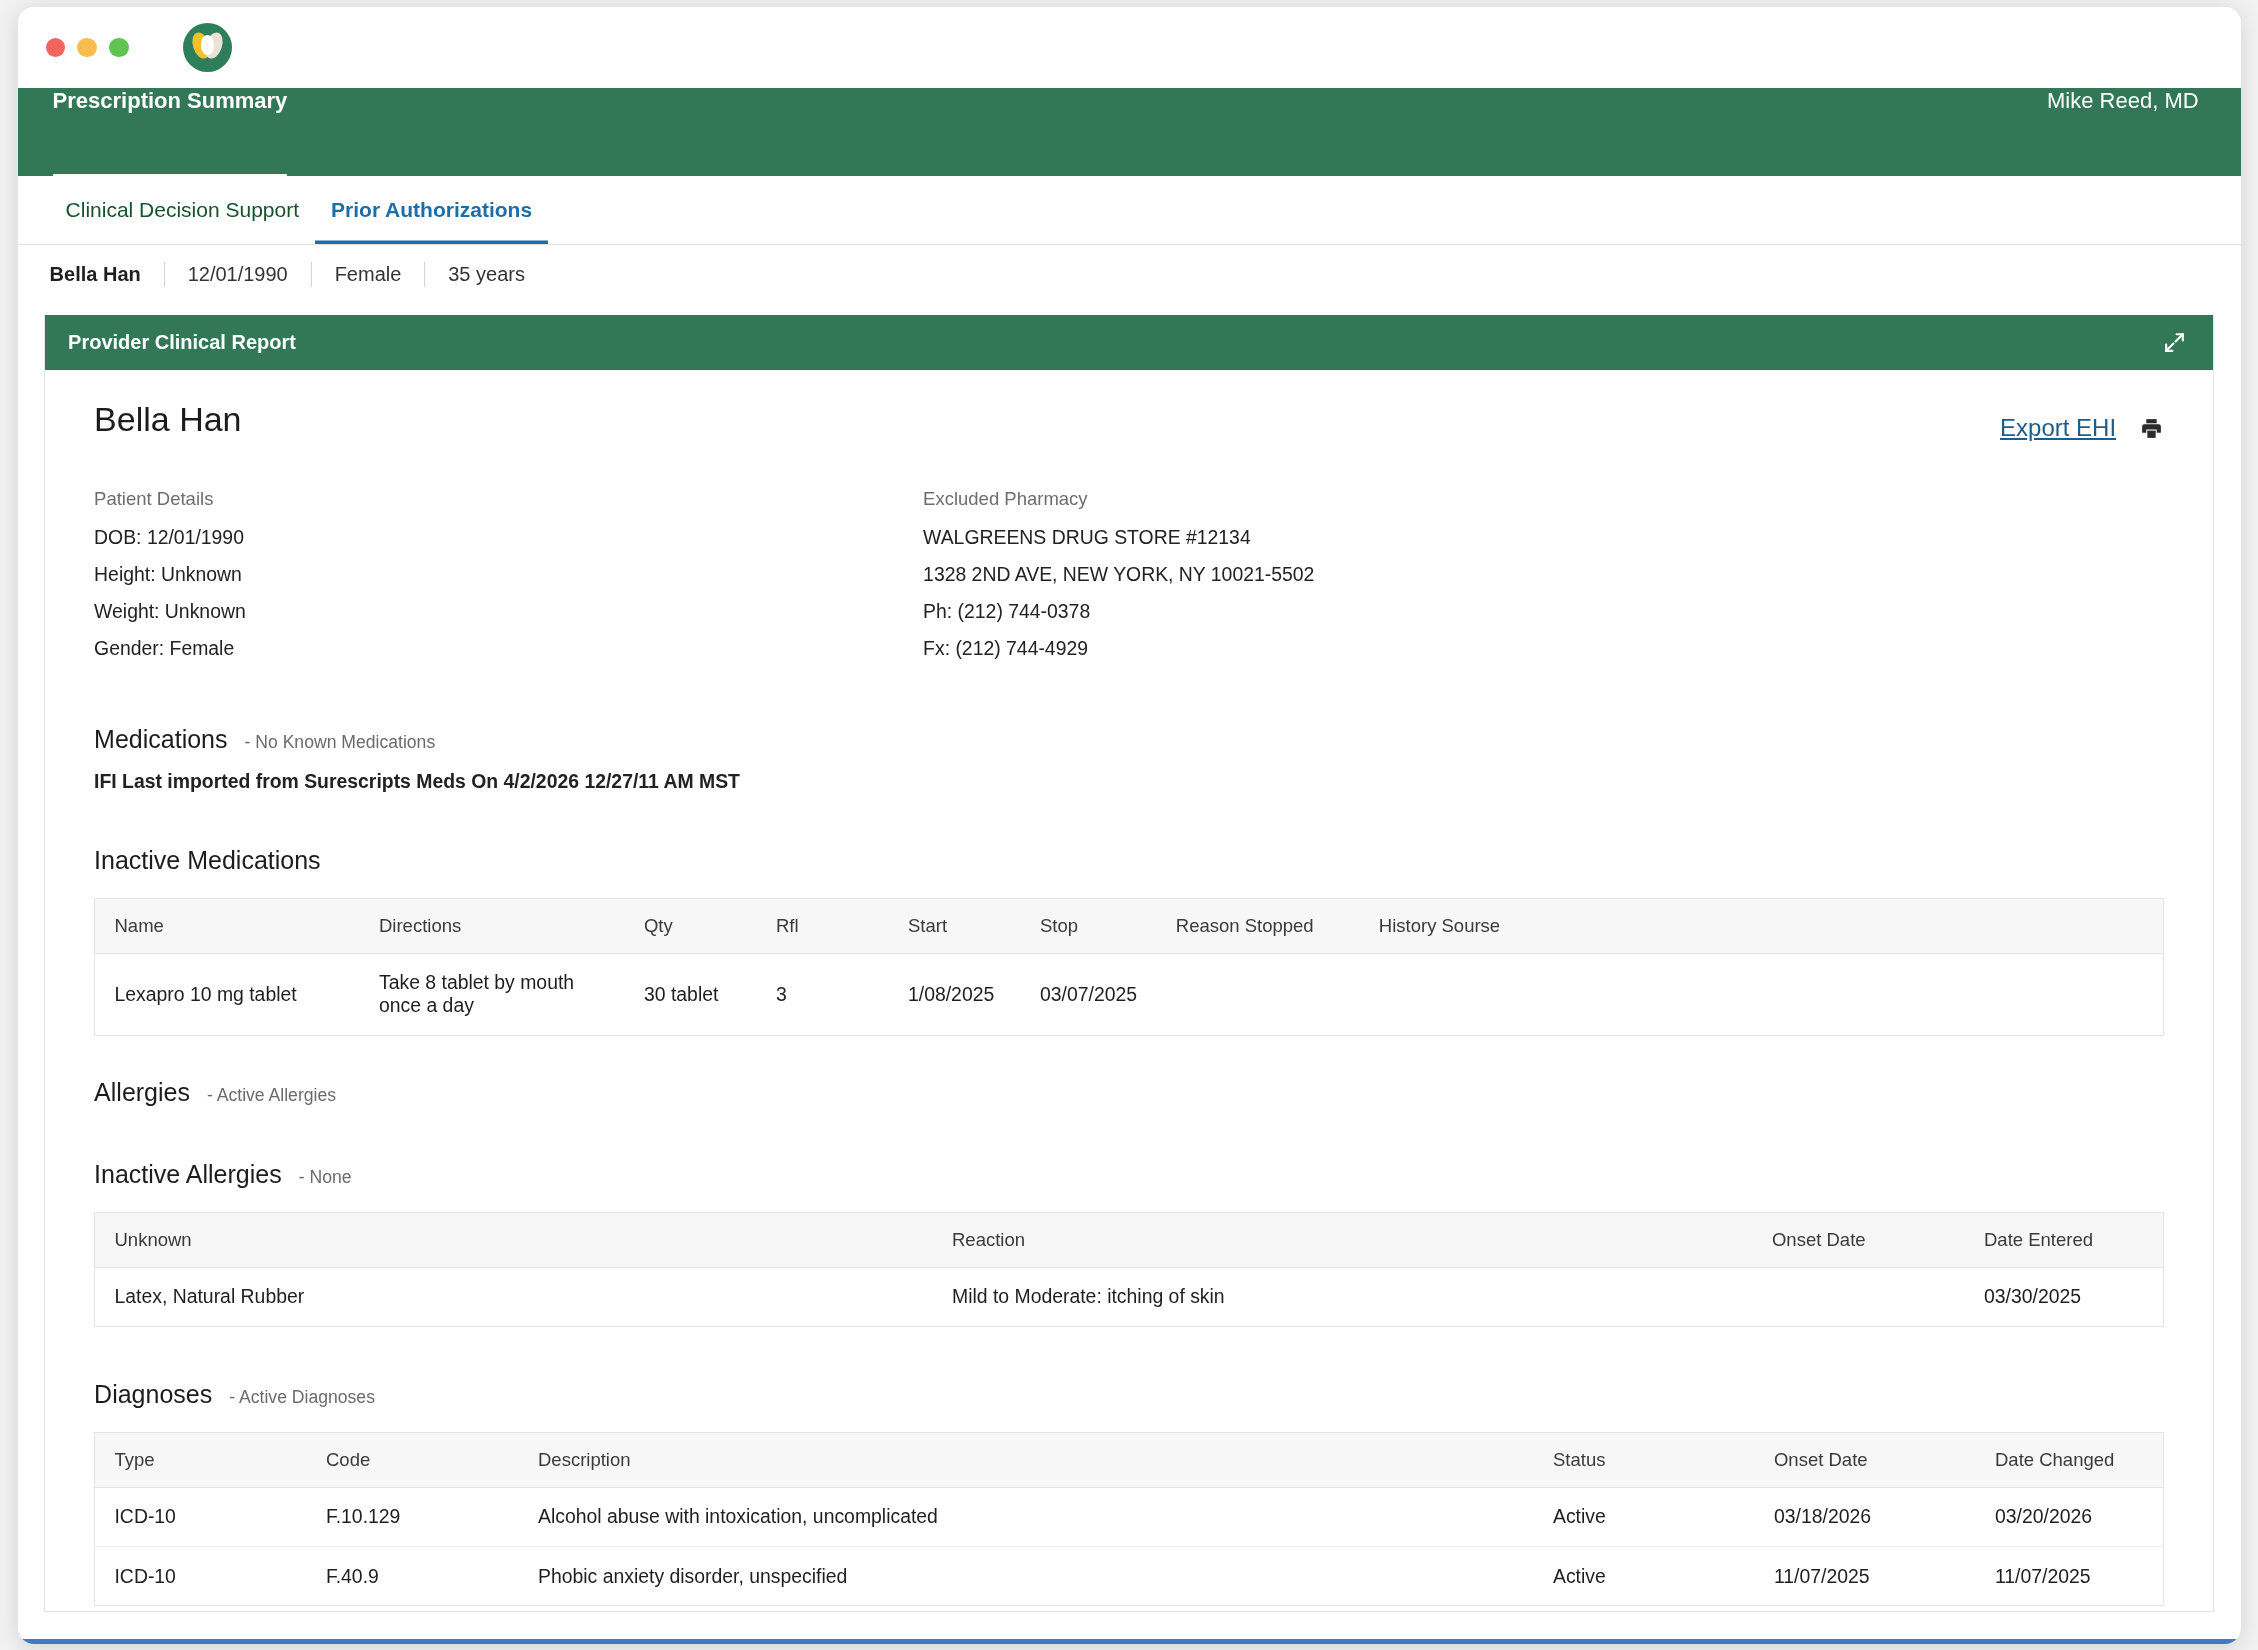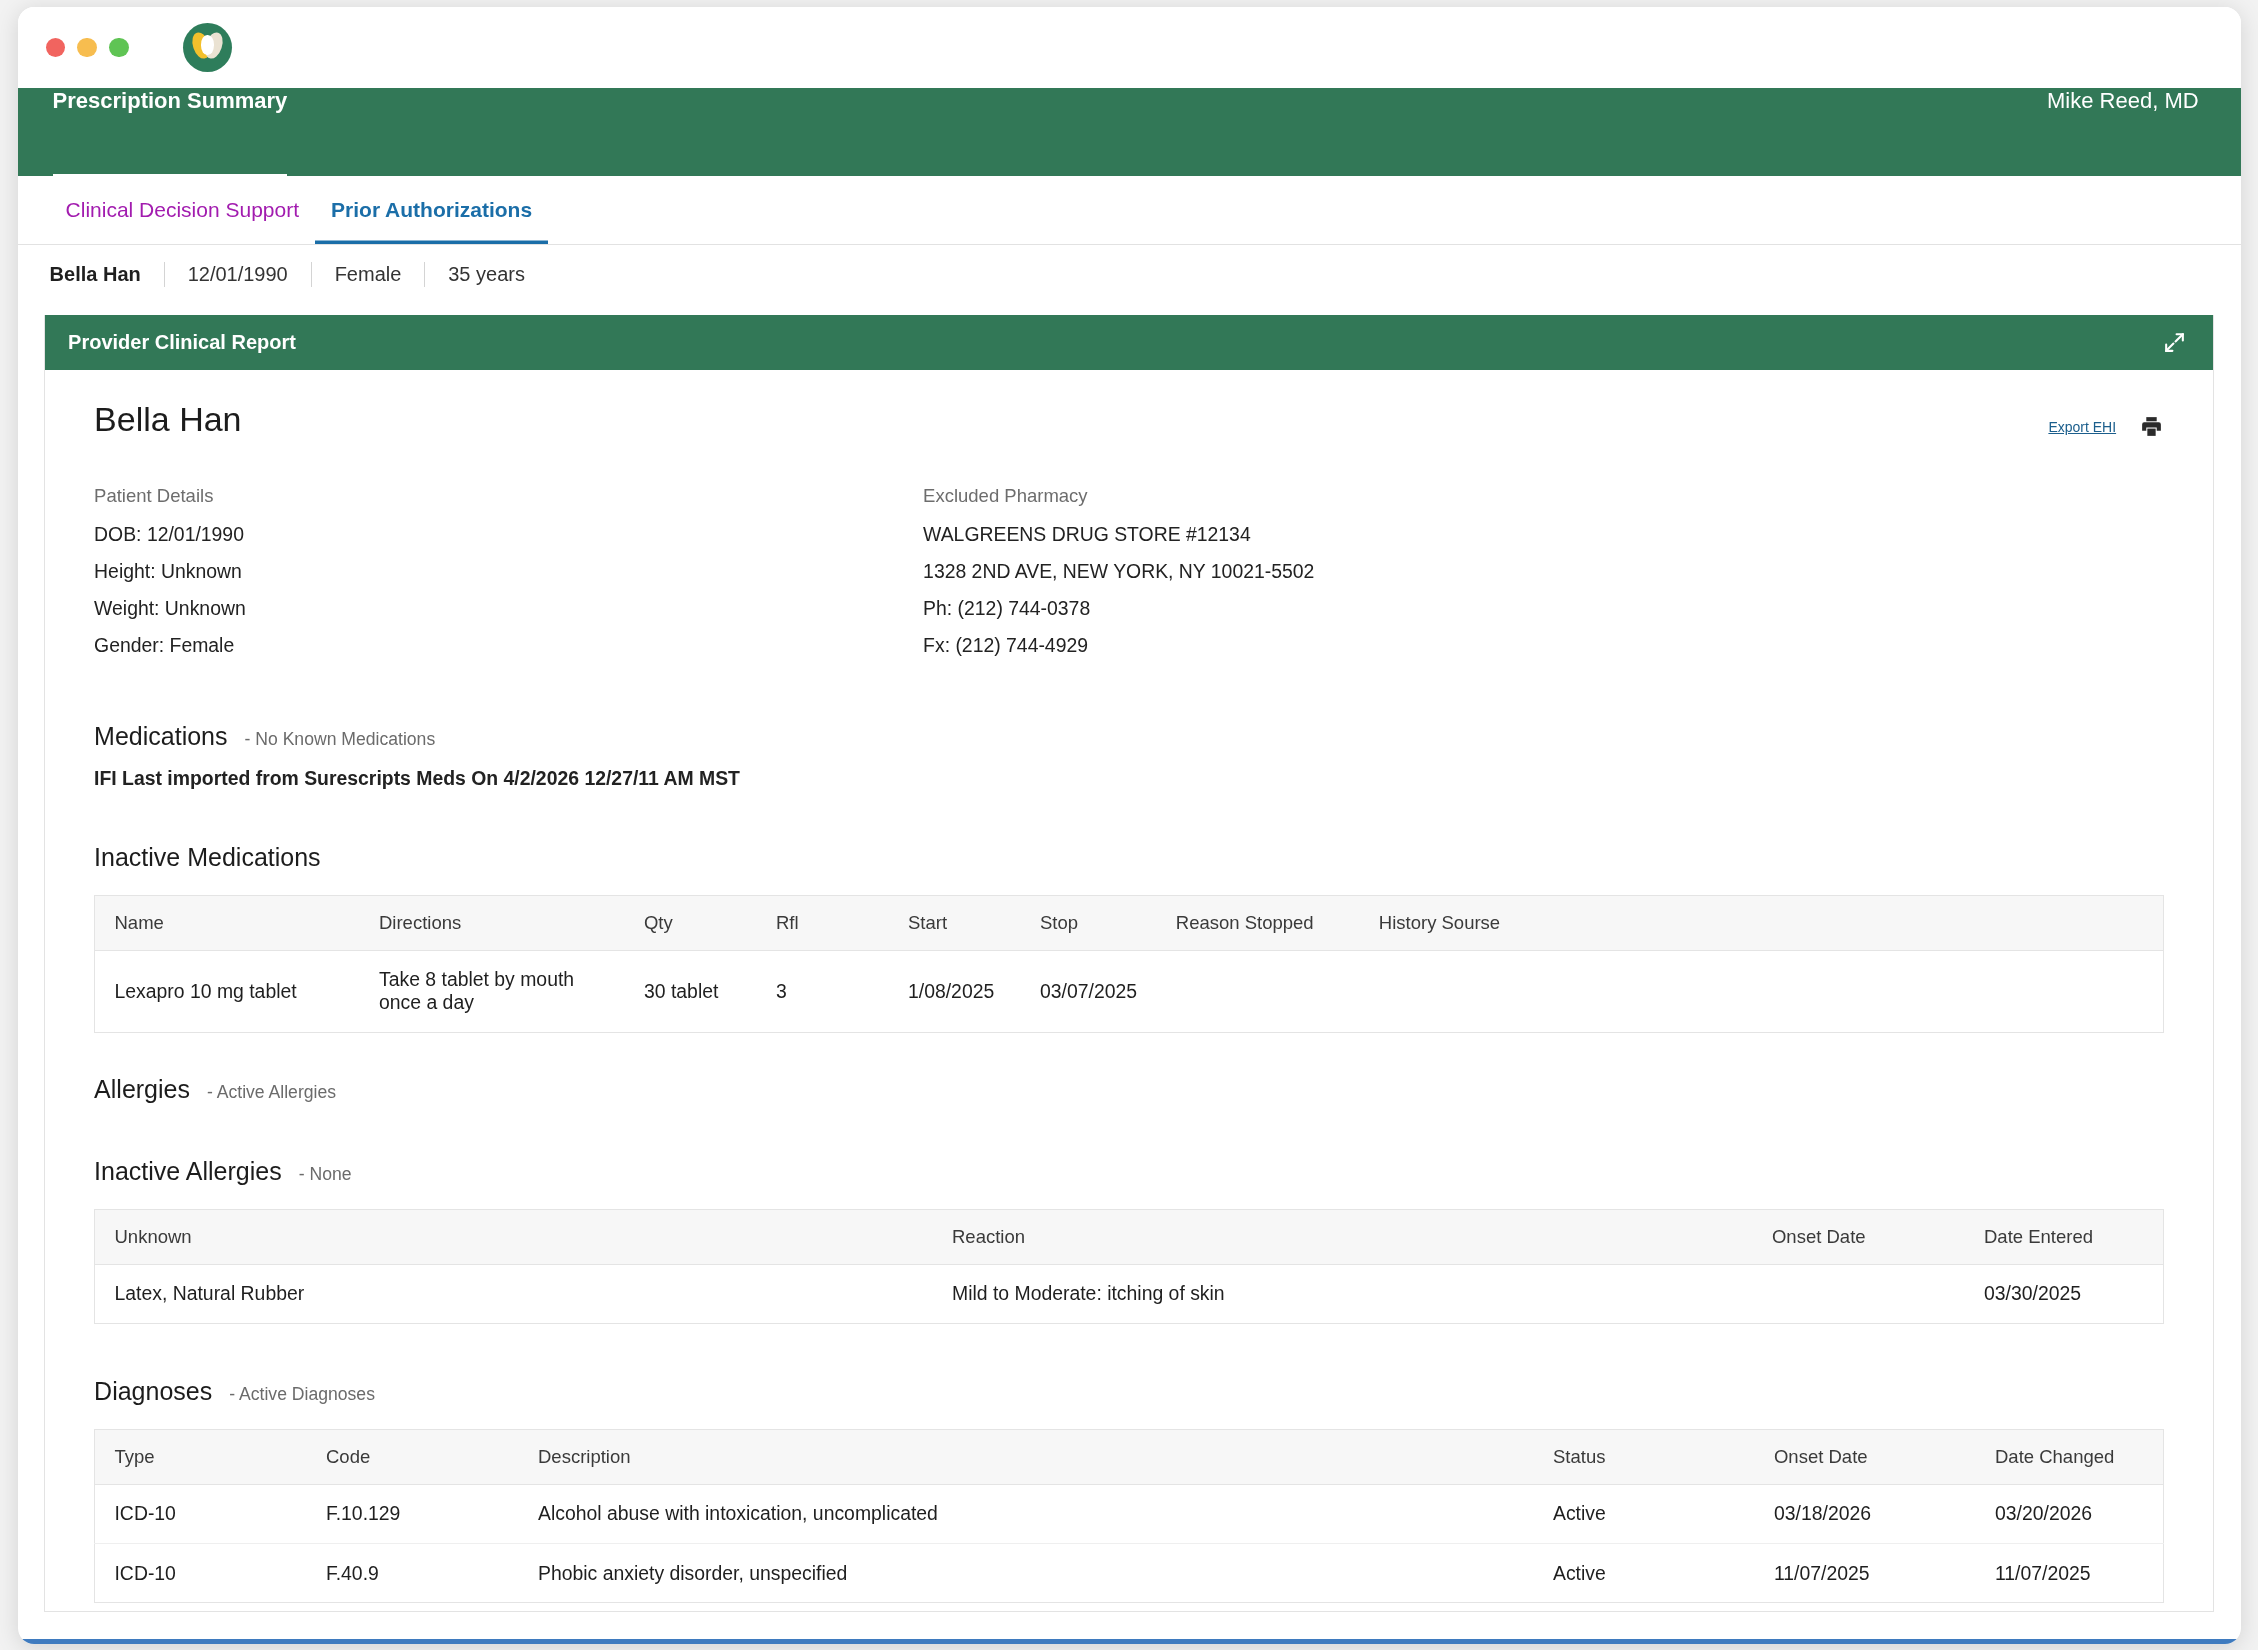--- a/index.html
+++ b/index.html
@@ -82,21 +82,21 @@
     align-items: stretch;
     padding-left: 32px;
     border-bottom: 0.9px solid #e2e2e2;
     background: #ffffff;
   }
   .tab {
     display: flex;
     align-items: center;
     padding: 0 16px;
     font-size: 21px;
-    color: #a21caf;
+    color: #14532d;
     cursor: pointer;
   }
   .tab.active {
     color: #1b6ea8;
     font-weight: bold;
     box-shadow: inset 0 -3.5px 0 0 #1b6ea8;
   }
   
   .patientbar {
     height: 58px;
@@ -134,21 +134,21 @@
   .expand-icon { width: 25px; height: 25px; cursor: pointer; }
   .card-body { padding: 30px 49px 0 49px; }
   .report-top {
     display: flex;
     align-items: flex-start;
     justify-content: space-between;
   }
   .report-name { font-size: 34px; color: #1c1c1c; font-weight: normal; }
   .report-actions { display: flex; align-items: center; gap: 23px; padding-top: 14px; }
   .export-link {
-    font-size: 14px; color: #1b5e8c; text-decoration: underline; cursor: pointer;
+    font-size: 24px; color: #1b5e8c; text-decoration: underline; cursor: pointer;
   }
   .print-icon { width: 25px; height: 25px; }
   
   .details {
     display: flex;
     margin-top: 46px;
     font-size: 19.4px;
     color: #222;
   }
   .details .col { width: 829px; }

